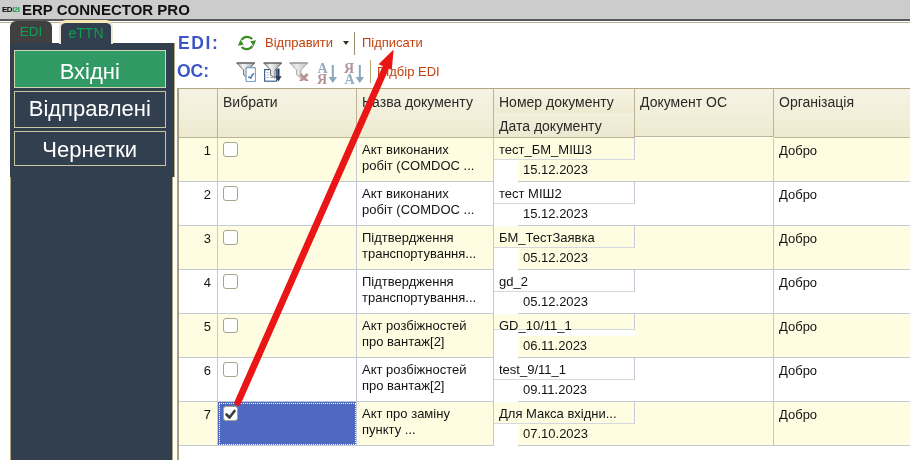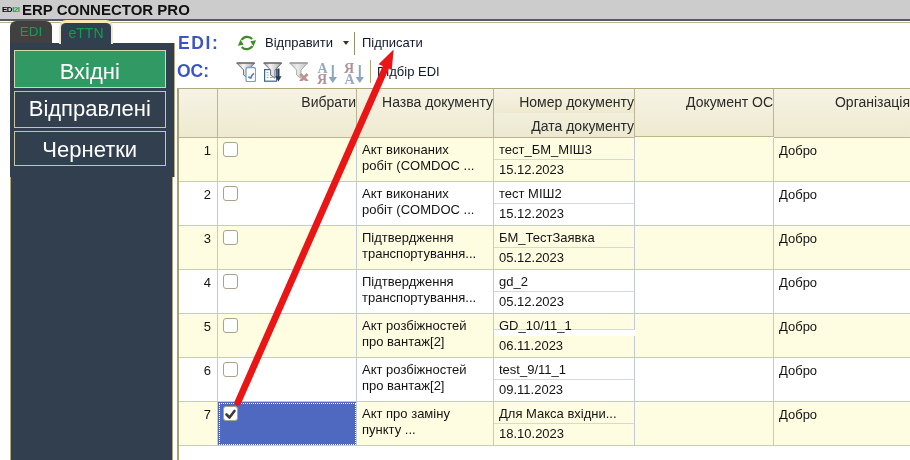--- a/index.html
+++ b/index.html
@@ -23,39 +23,39 @@
         color:#0ca04f;font-size:14px;text-align:center;line-height:20px;box-sizing:border-box;}
   .sbtn{left:14px;width:151.5px;color:#fff;font-size:22px;text-align:center;box-sizing:border-box;
         border:1px solid #c9c4a2;}
   #btn1{top:50px;height:38px;background:#319a64;border-color:#d2d8ae;line-height:41px;}
   #btn2{top:91px;height:37px;line-height:34px;}
   #btn3{top:131px;height:35px;line-height:35px;}
   
   .blab{color:#3c55c6;font-weight:bold;font-size:17px;}
   #lab1{left:178px;top:33px;font-size:17.5px;letter-spacing:1.6px;}
   #lab2{left:177px;top:61px;font-size:17.5px;}
-  .ttxt{font-size:13px;color:#0f172a;}
+  .ttxt{font-size:13px;color:#c2410c;}
   #t_vidpr{left:265px;top:35px;}
   #t_pidp{left:362px;top:35px;}
   #t_pidbir{left:377px;top:64px;}
   .vsep{width:1px;background:#a6a6a6;}
   #sep1{left:353.7px;top:32px;height:23px;background:#98906c;}
   #sep2{left:370px;top:60px;height:23px;background:#b3a671;}
   #tri{left:343px;top:41px;width:0;height:0;border-left:3.8px solid transparent;border-right:3.8px solid transparent;border-top:4.4px solid #3a3322;}
   
   .hcell{background:linear-gradient(#f6f3e5,#eeead0);border-right:1px solid #bcb493;border-bottom:1px solid #bcb493;box-sizing:border-box;
-         font-size:14px;color:#2a2a26;padding:5px 0 0 5px;text-align:right;}
+         font-size:14px;color:#2a2a26;padding:5px 0 0 5px;}
   .dcell{box-sizing:border-box;border-right:1px solid #c3cad6;border-bottom:1px solid #c3cad6;
          font-size:13px;color:#131313;}
   .cream{background:#fffde1;}
   .white{background:#ffffff;}
   .num{text-align:right;padding:5px 6px 0 0;}
   .nm{padding:4px 4px 4px 5px;line-height:16px;}
   .no{padding:4px 0 0 5px;}
-  .dt{padding:2px 0 0 5px;}
+  .dt{padding:2px 0 0 5px;margin-left:24px;}
   .org{padding:5px 0 0 5px;}
   .cb{position:absolute;width:15px;height:15px;background:#fff;border:1px solid #a8a48b;border-radius:3px;box-sizing:border-box;}
 </style>
 </head>
 <body>
   <div class="abs" id="titlebar"></div>
   <div class="abs" style="left:0;top:21.8px;width:910px;height:1.2px;background:#b9b293;"></div>
   <div class="abs" id="favicon">ED<span>I2I</span></div>
   <div class="abs" id="title">ERP CONNECTOR PRO</div>
 
@@ -183,21 +183,21 @@
     <div class="abs dcell white nm" style="left: 357px; top: 358px; width: 137px; height: 44px;">Акт розбіжностей<br>про вантаж[2]</div>
     <div class="abs dcell white no" style="left: 494px; top: 358px; width: 141px; height: 22px; border-bottom-color: rgb(212, 217, 224);">test_9/11_1</div>
     <div class="abs dcell white dt" style="left: 494px; top: 380px; width: 141px; height: 22px;">09.11.2023</div>
     <div class="abs dcell white" style="left: 635px; top: 358px; width: 139px; height: 44px;"></div>
     <div class="abs dcell white org" style="left: 774px; top: 358px; width: 137px; height: 44px;">Добро</div>
     <div class="cb" style="left: 223px; top: 362px;"></div>
     <div class="abs dcell cream num" style="left: 179px; top: 402px; width: 39px; height: 44px;">7</div>
     <div class="abs dcell " style="left: 218px; top: 402px; width: 139px; height: 44px; background: rgb(79, 105, 193); outline: rgb(255, 255, 255) dotted 1px; outline-offset: -2px;"></div>
     <div class="abs dcell cream nm" style="left: 357px; top: 402px; width: 137px; height: 44px;">Акт про заміну<br>пункту ...</div>
     <div class="abs dcell cream no" style="left: 494px; top: 402px; width: 141px; height: 22px; border-bottom-color: rgb(212, 217, 224);">Для Макса вхідни...</div>
-    <div class="abs dcell cream dt" style="left: 494px; top: 424px; width: 141px; height: 22px;">18.10.2023</div>
+    <div class="abs dcell cream dt" style="left: 494px; top: 424px; width: 141px; height: 22px;">07.10.2023</div>
     <div class="abs dcell cream" style="left: 635px; top: 402px; width: 139px; height: 44px;"></div>
     <div class="abs dcell cream org" style="left: 774px; top: 402px; width: 137px; height: 44px;">Добро</div>
     <div class="cb" style="left: 223px; top: 406px;"><svg width="13" height="13" viewBox="0 0 13 13">
         <path d="M2.5 6.5 l3 3 L10.5 3" fill="none" stroke="#3c3c3c" stroke-width="2.6" stroke-linecap="round" stroke-linejoin="round"></path>
       </svg></div>
   </div>
 
   <svg class="abs" width="910" height="460" viewBox="0 0 910 460" style="left:0;top:0;z-index:50;pointer-events:none;">
     <line x1="237.8" y1="402.5" x2="385.1" y2="68.8" stroke="#ea1515" stroke-width="6.8" stroke-linecap="round"></line>
     <polygon points="393.6,49.6 378.6,64.2 391.8,69.9" fill="#ea1515"></polygon>

